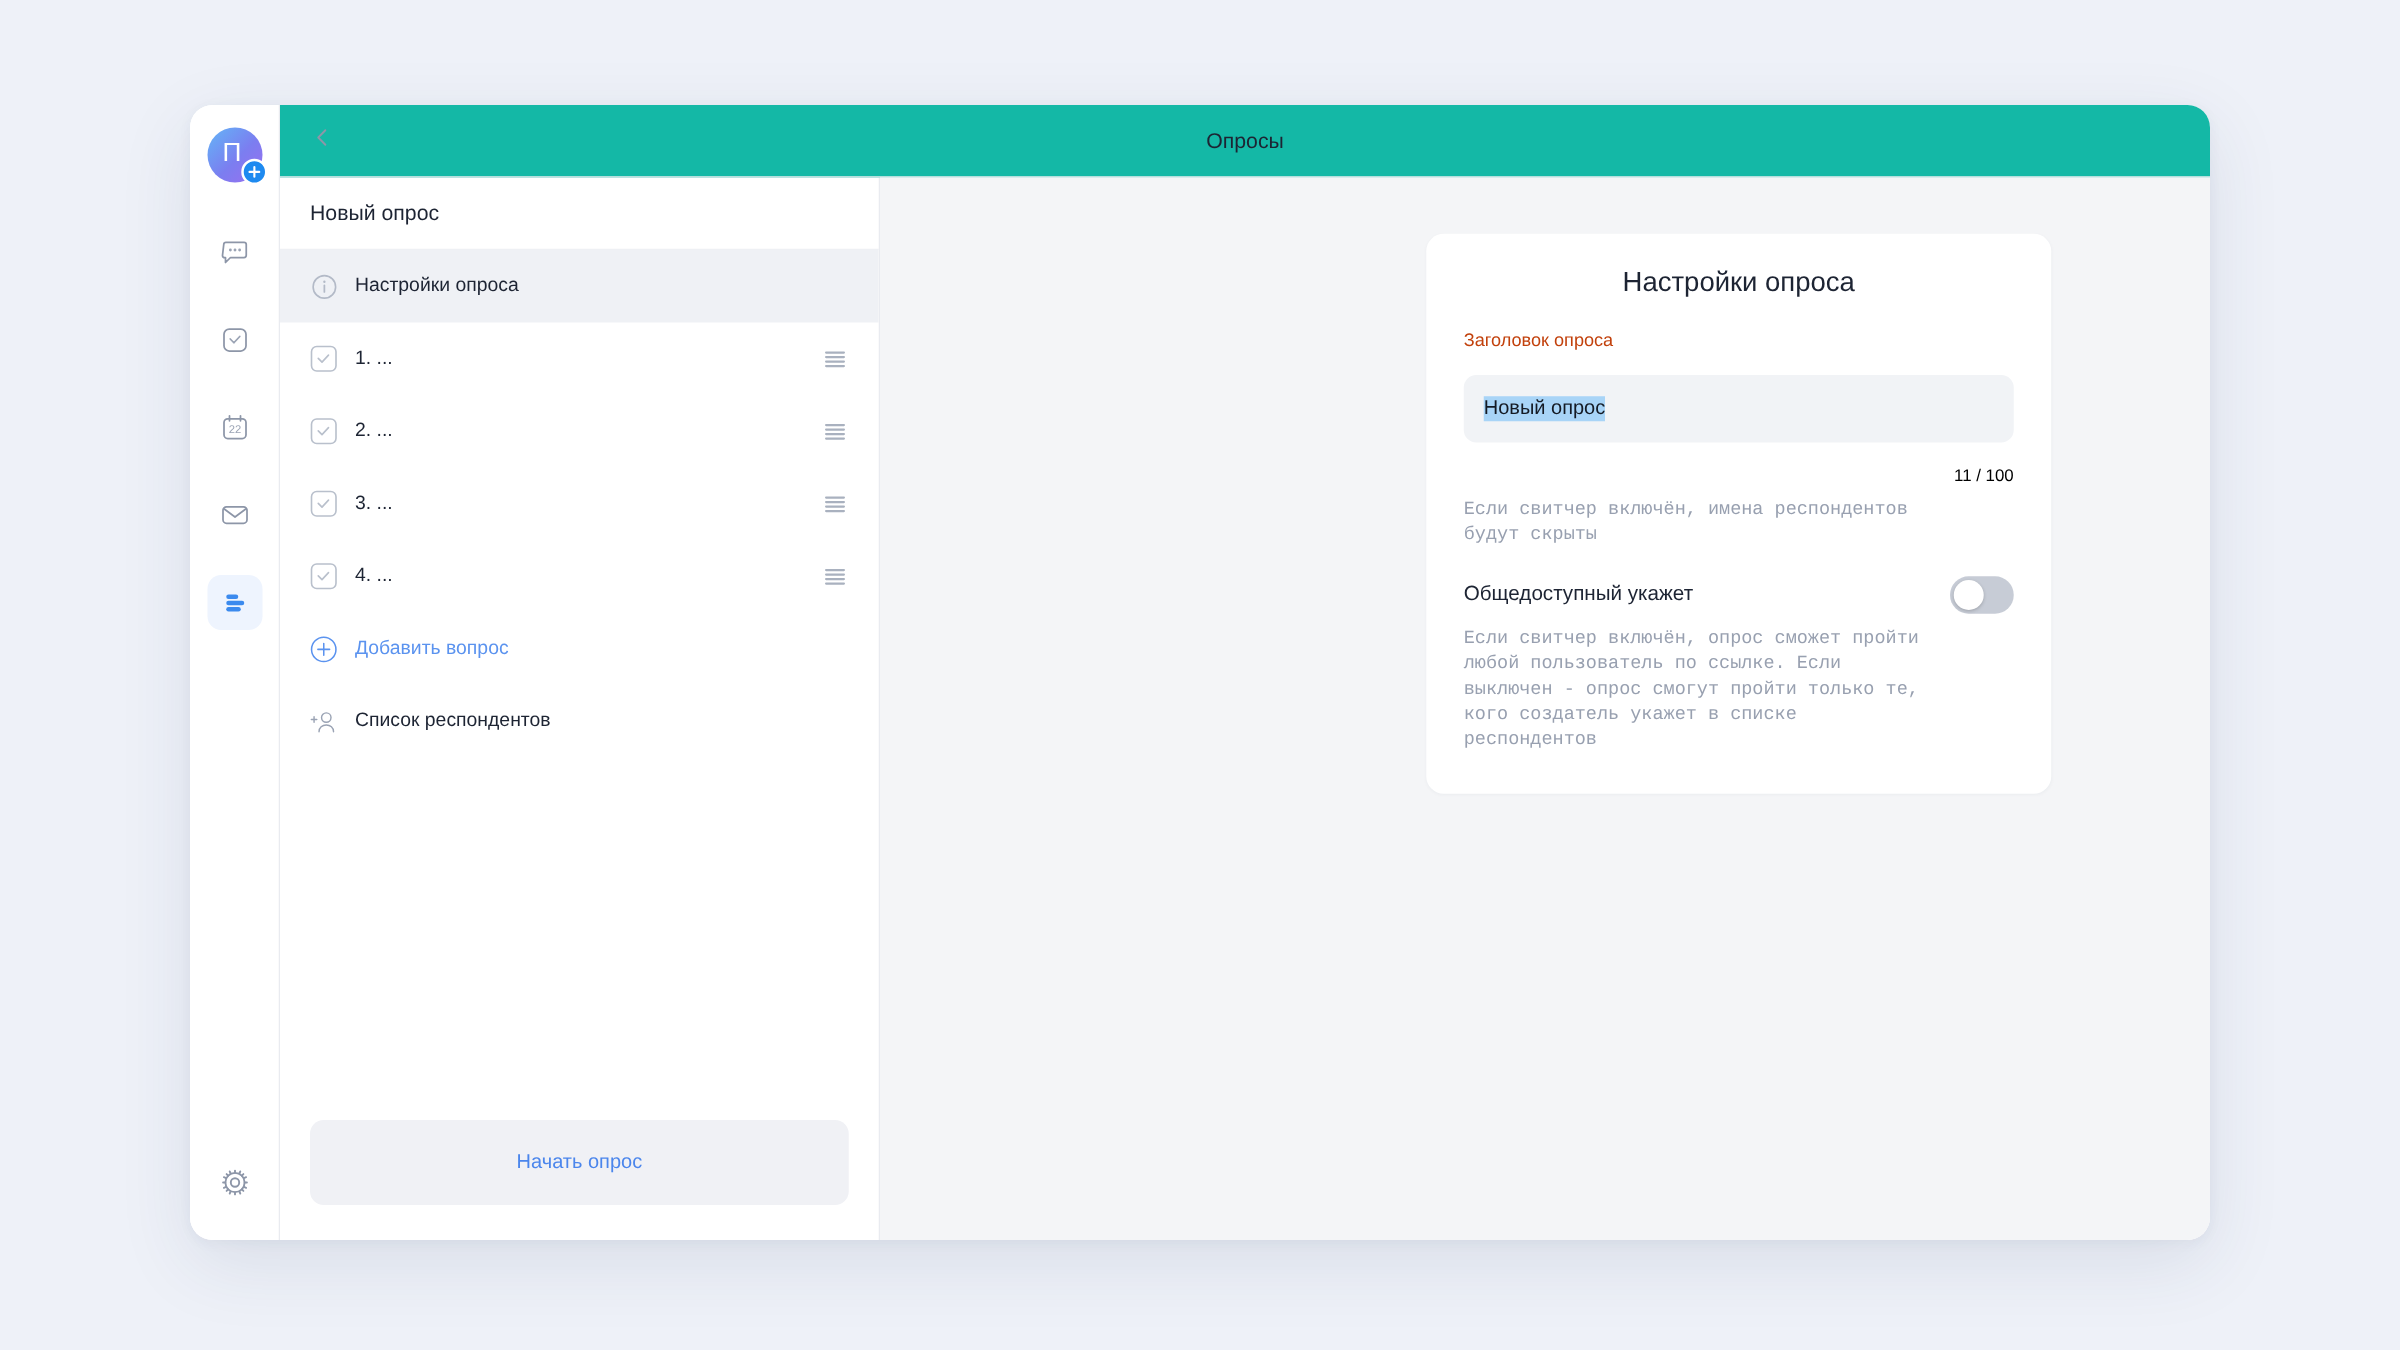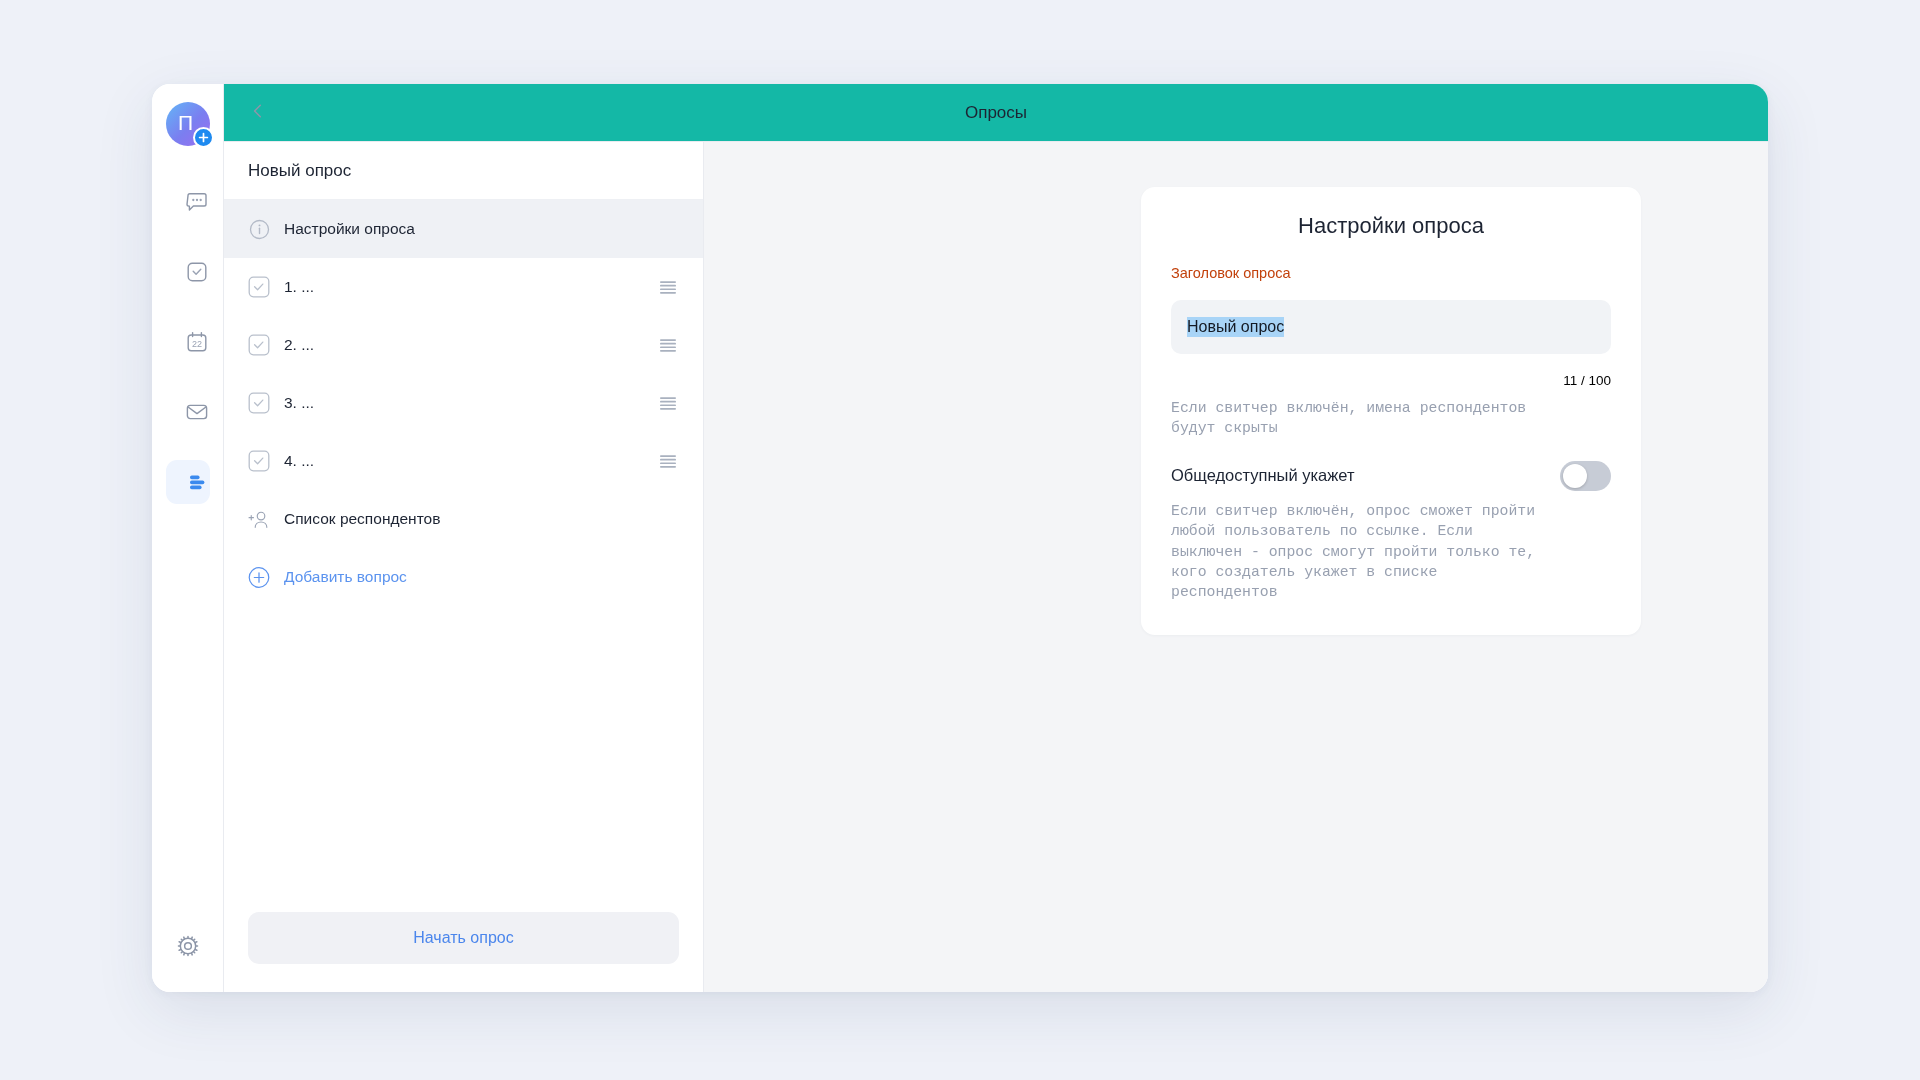--- a/index.html
+++ b/index.html
@@ -79,21 +79,21 @@
     justify-content: center;
   }
   .logo-badge svg { display: block; }
 
   .rail-item {
     width: 44px;
     height: 44px;
     border-radius: 11px;
     display: flex;
     align-items: center;
-    justify-content: flex-end;
+    justify-content: center;
     margin-bottom: 26px;
     cursor: pointer;
   }
   .rail-item.active { background: #eef4fe; }
   .rail-item svg { display: block; }
 
   .rail-bottom {
     position: absolute;
     bottom: 22px;
     left: 50%;
@@ -217,21 +217,21 @@
 
   .row.add-question .row-label { color: #5b93ef; }
   .row.respondents .row-label { color: #1d2433; }
 
   .list-footer {
     flex: 0 0 auto;
     padding: 18px 24px 28px 24px;
   }
   .start-btn {
     width: 100%;
-    height: 52px;
+    height: 68px;
     border: none;
     border-radius: 11px;
     background: #f0f1f5;
     color: #4b86ec;
     font-size: 16px;
     font-family: inherit;
     cursor: pointer;
   }
 
   
@@ -523,41 +523,41 @@
                 <g fill="#a9b1bf">
                   <rect x="2" y="2.2" width="16" height="1.7" rx="0.85"></rect>
                   <rect x="2" y="5.8" width="16" height="1.7" rx="0.85"></rect>
                   <rect x="2" y="9.4" width="16" height="1.7" rx="0.85"></rect>
                   <rect x="2" y="13" width="16" height="1.7" rx="0.85"></rect>
                 </g>
               </svg>
             </span>
           </div>
 
+          <div class="row add-question">
+            <span class="row-icon">
+              <svg width="23" height="23" viewBox="0 0 23 23" fill="none" aria-hidden="true">
+                <circle cx="11.5" cy="11.5" r="10.2" stroke="#5b93ef" stroke-width="1.3"></circle>
+                <path d="M11.5 6.6v9.8M6.6 11.5h9.8" stroke="#5b93ef" stroke-width="1.3" stroke-linecap="round"></path>
+              </svg>
+            </span>
+            <span class="row-label">Добавить вопрос</span>
+          </div>
+
           <div class="row respondents">
             <span class="row-icon">
               <svg width="25" height="23" viewBox="0 0 25 23" fill="none" aria-hidden="true">
                 <path d="M1.2 9.4h5M3.7 6.9v5" stroke="#9aa3b4" stroke-width="1.3" stroke-linecap="round"></path>
                 <circle cx="14.8" cy="7.6" r="4.3" stroke="#9aa3b4" stroke-width="1.3"></circle>
                 <path d="M8.2 20.4c0-3.6 2.95-6.1 6.6-6.1s6.6 2.5 6.6 6.1" stroke="#9aa3b4" stroke-width="1.3" stroke-linecap="round"></path>
               </svg>
             </span>
             <span class="row-label">Список респондентов</span>
           </div>
 
-          <div class="row add-question">
-            <span class="row-icon">
-              <svg width="23" height="23" viewBox="0 0 23 23" fill="none" aria-hidden="true">
-                <circle cx="11.5" cy="11.5" r="10.2" stroke="#5b93ef" stroke-width="1.3"></circle>
-                <path d="M11.5 6.6v9.8M6.6 11.5h9.8" stroke="#5b93ef" stroke-width="1.3" stroke-linecap="round"></path>
-              </svg>
-            </span>
-            <span class="row-label">Добавить вопрос</span>
-          </div>
-
         </div>
 
         <div class="list-footer">
           <button class="start-btn">Начать опрос</button>
         </div>
       </div>
 
       <div class="content">
 
         <div class="settings-card">

